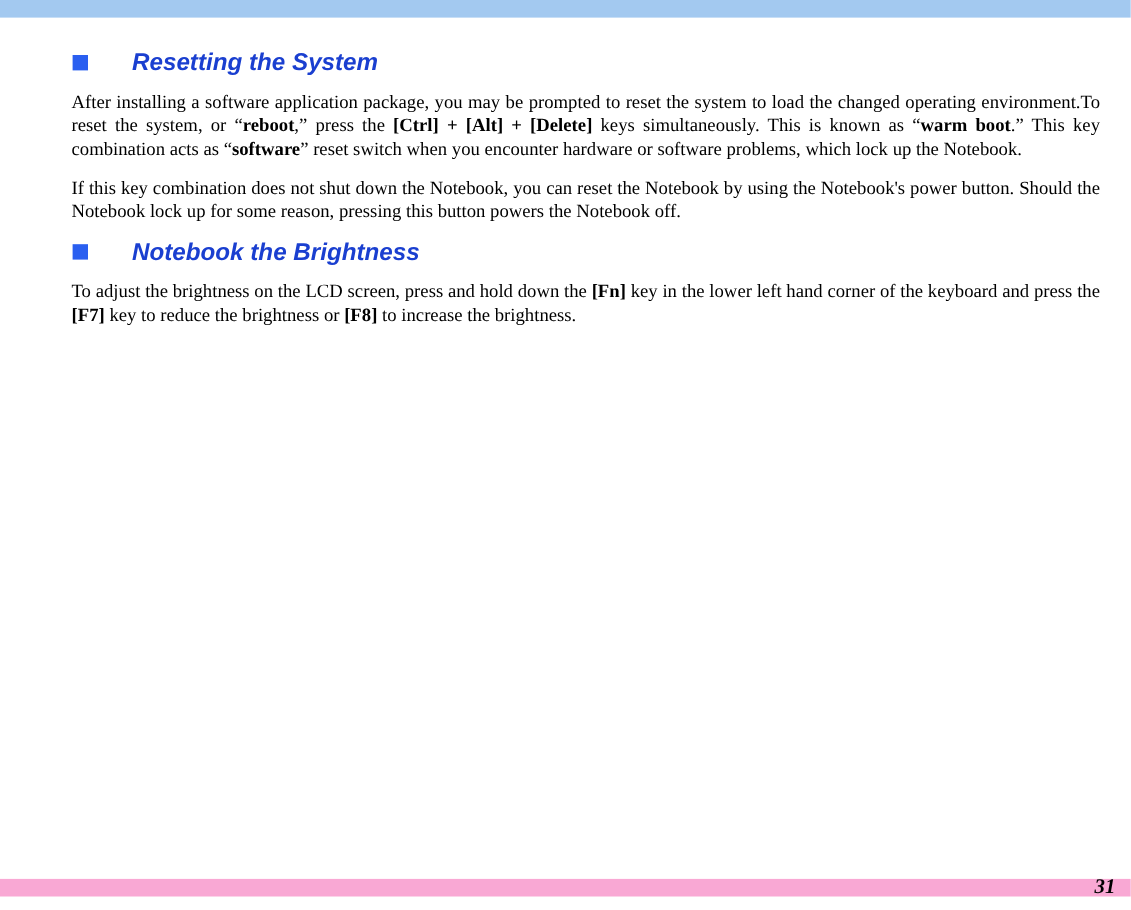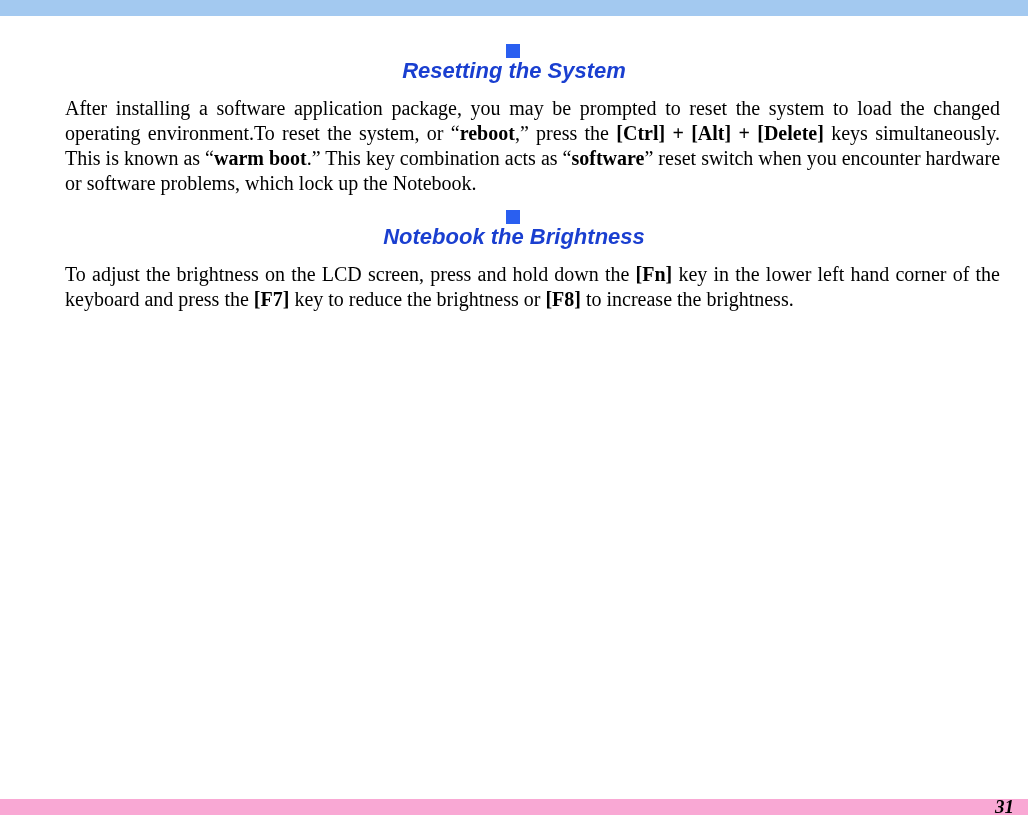--- a/index.html
+++ b/index.html
@@ -20,40 +20,39 @@
       background: #a3c9f0;
     }
     .content {
       padding: 20px 28px 0 28px;
     }
     .section-heading {
       display: flex;
       align-items: center;
       margin-bottom: 10px;
       margin-top: 8px;
-      flex-direction: column;
     }
     .bullet-icon {
       width: 14px;
       height: 14px;
       background: #2a5ff0;
       margin-left: 38px;
       margin-right: 40px;
       display: inline-block;
     }
     .heading-text {
       color: #1a3fd0;
       font-style: italic;
       font-weight: bold;
       font-size: 22px;
       font-family: Arial, Helvetica, sans-serif;
     }
     .body-para {
       color: #000;
-      font-size: 20px;
+      font-size: 17px;
       line-height: 1.25;
       text-align: justify;
       margin-left: 37px;
       margin-right: 0px;
       margin-bottom: 14px;
       margin-top: 12px;
     }
     .bold {
       font-weight: bold;
     }
@@ -82,20 +81,21 @@
 <div class="top-bar"></div>
 
 <div class="content">
 
   <div class="section-heading">
     <span class="bullet-icon"></span>
     <span class="heading-text">Resetting the System</span>
   </div>
 
   <p class="body-para">After installing a software application package, you may be prompted to reset the system to load the changed operating environment.To reset the system, or “<span class="bold">reboot</span>,” press the <span class="bold">[Ctrl] + [Alt] + [Delete]</span> keys simultaneously. This is known as “<span class="bold">warm boot</span>.” This key combination acts as “<span class="bold">software</span>” reset switch when you encounter hardware or software problems, which lock up the Notebook.</p>
+  <p class="body-para">If this key combination does not shut down the Notebook, you can reset the Notebook by using the Notebook's power button. Should the Notebook lock up for some reason, pressing this button powers the Notebook off.</p>
 
   <div class="section-heading">
     <span class="bullet-icon"></span>
     <span class="heading-text">Notebook the Brightness</span>
   </div>
 
   <p class="body-para">To adjust the brightness on the LCD screen, press and hold down the <span class="bold">[Fn]</span> key in the lower left hand corner of the keyboard and press the <span class="bold">[F7]</span> key to reduce the brightness or <span class="bold">[F8]</span> to increase the brightness.</p>
 
 </div>
 

